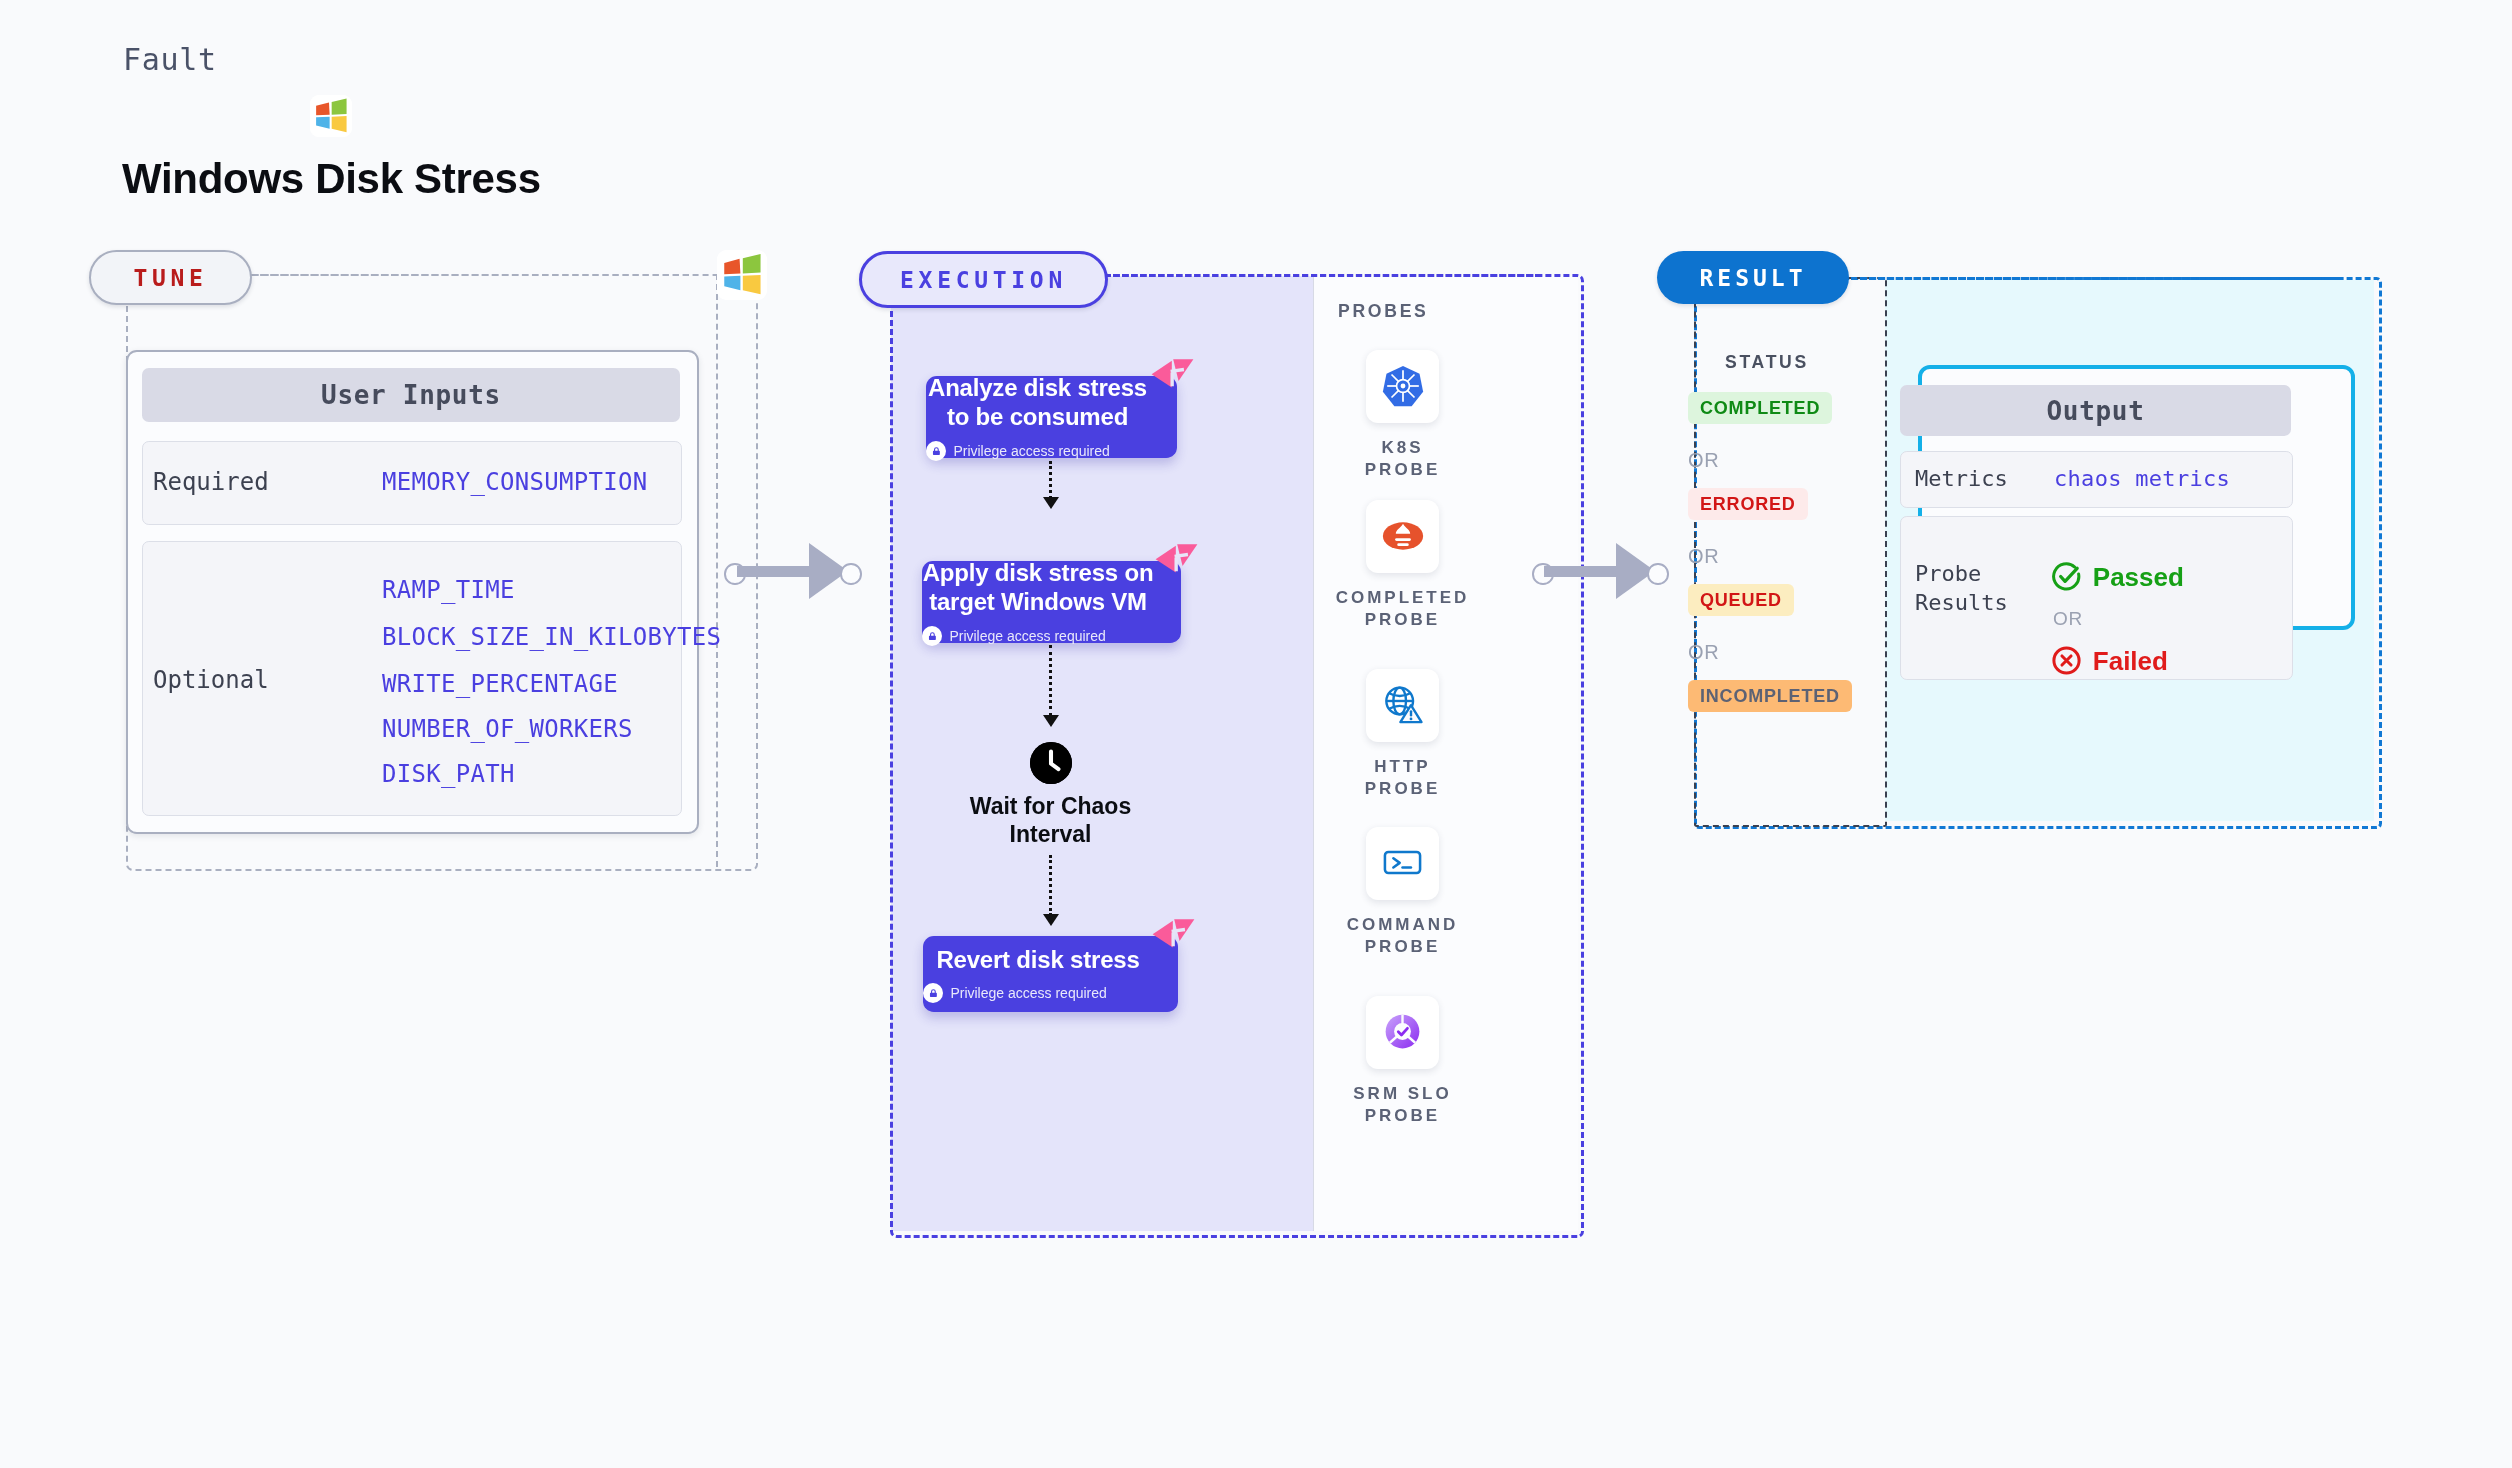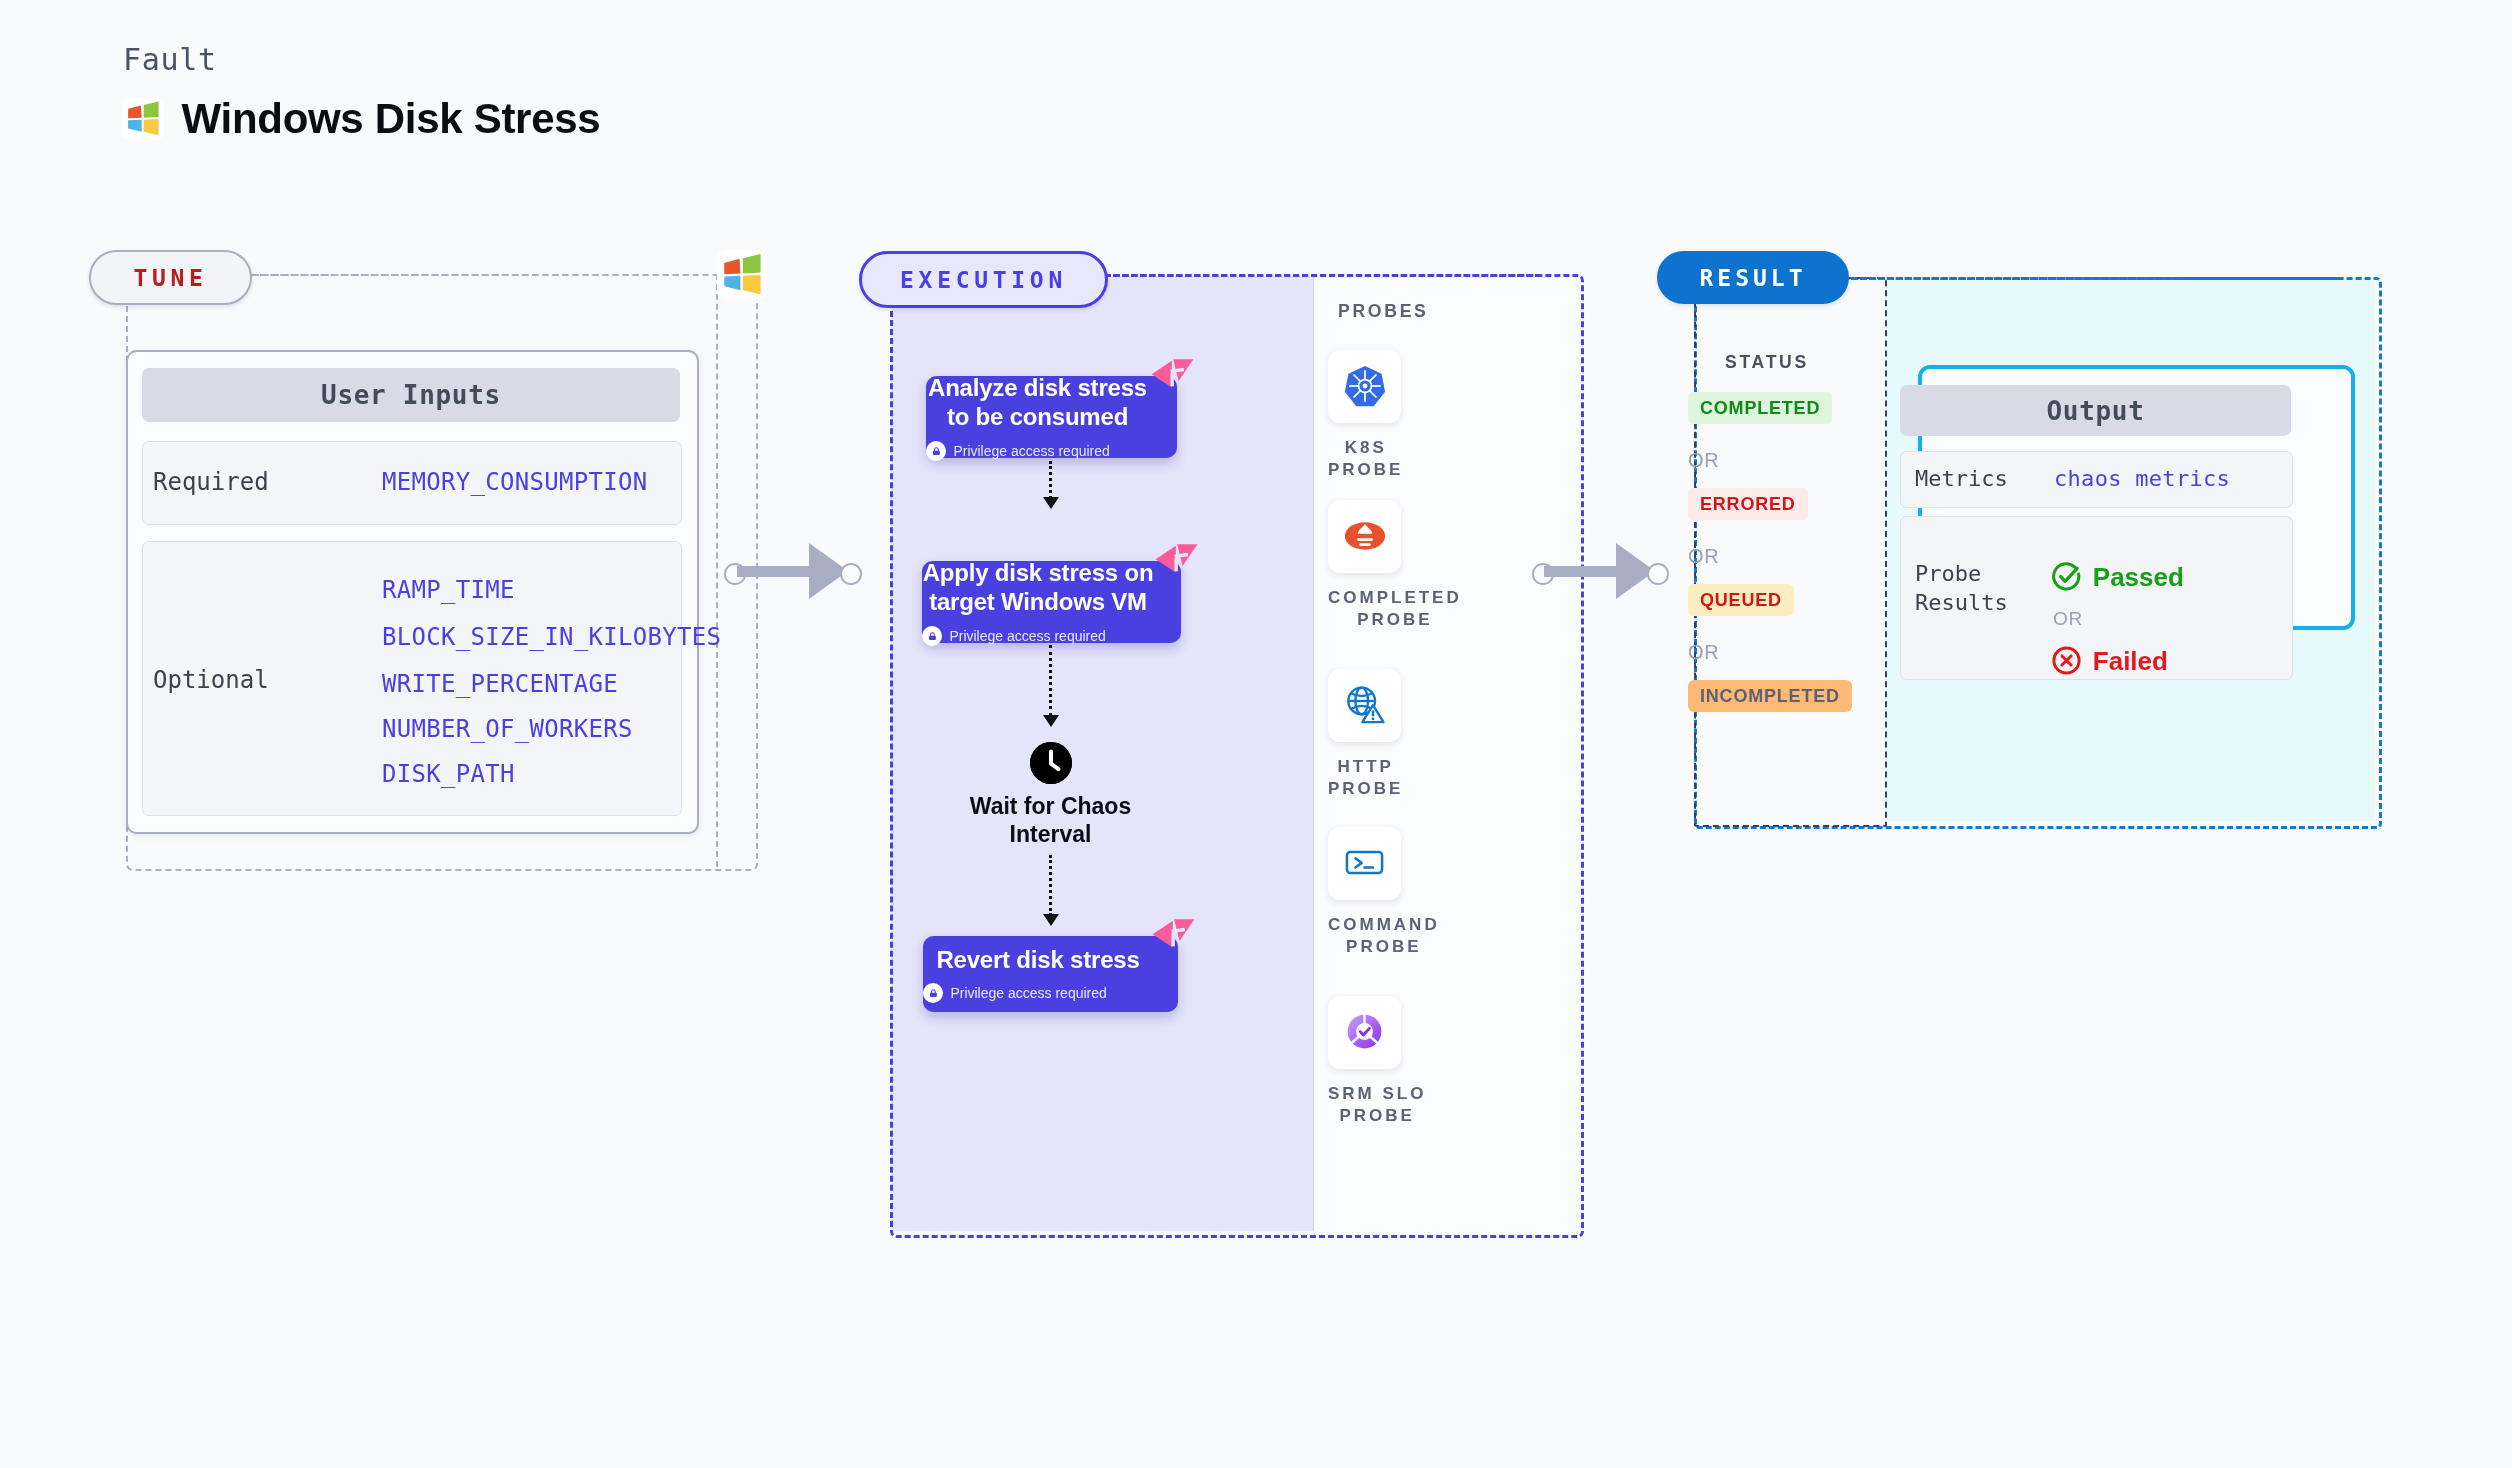--- a/index.html
+++ b/index.html
@@ -11,21 +11,21 @@
     position:relative;
   }
   .abs{position:absolute;margin-left:37px;}
 
   
   #fault-label{
     left:86px;top:42px;
     font-family:"DejaVu Sans Mono","Liberation Mono",monospace;
     font-size:30px;color:#4a5268;letter-spacing:0.7px;
   }
-  #title-row{left:85px;top:95px;display:flex;align-items:center;gap:17.6px;}
+  #title-row{left:85px;top:95px;display:flex;align-items:center;gap:17.6px;flex-direction:column;}
   #title-text{
     font-size:42px;font-weight:700;color:#0b0d12;letter-spacing:-0.3px;
     font-family:"Liberation Sans",sans-serif;
   }
 
   
   .winlogo{position:relative;border-radius:9.5px;background:#fff;}
 
   
   .pill{
@@ -113,21 +113,21 @@
   }
   .waitlabel{
     position:absolute;text-align:center;font-size:23px;font-weight:700;color:#0b0d12;
     line-height:1.2;
   }
 
   
   #probes-title{
     left:1301px;top:301px;font-size:17.6px;font-weight:700;color:#5b6276;letter-spacing:2.7px;
   }
-  .probe-item{position:absolute;width:149px;display:flex;flex-direction:column;align-items:flex-start;}
+  .probe-item{position:absolute;width:149px;display:flex;flex-direction:column;align-items:center;}
   .probe-tile{
     width:73px;height:73px;border-radius:12px;background:#fff;
     box-shadow:0 2.7px 7.4px rgba(40,45,70,.11);
     display:flex;align-items:center;justify-content:center;
   }
   .probe-name{
     margin-top:13.5px;text-align:center;font-size:17px;font-weight:700;color:#5b6276;
     letter-spacing:3px;line-height:1.3;
   }
 

